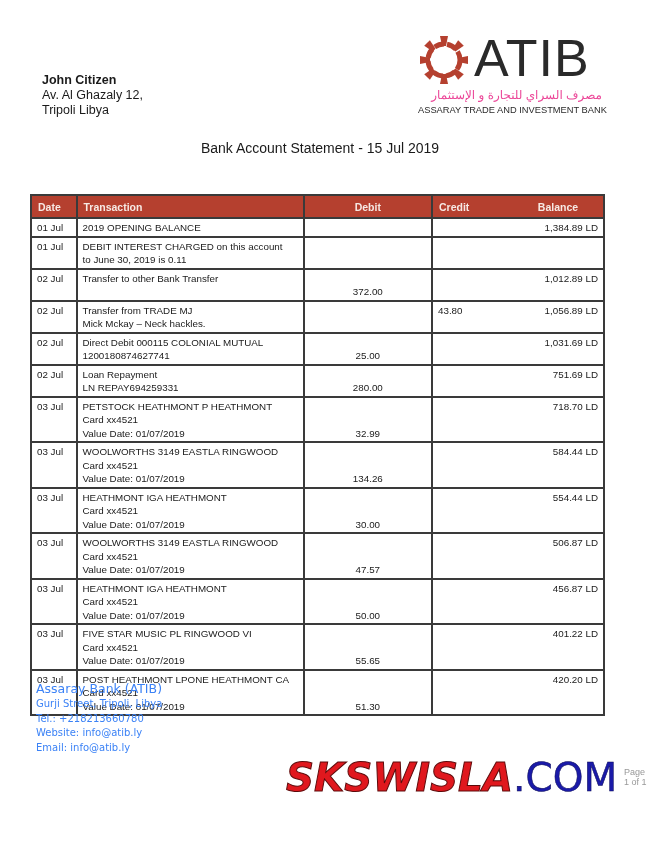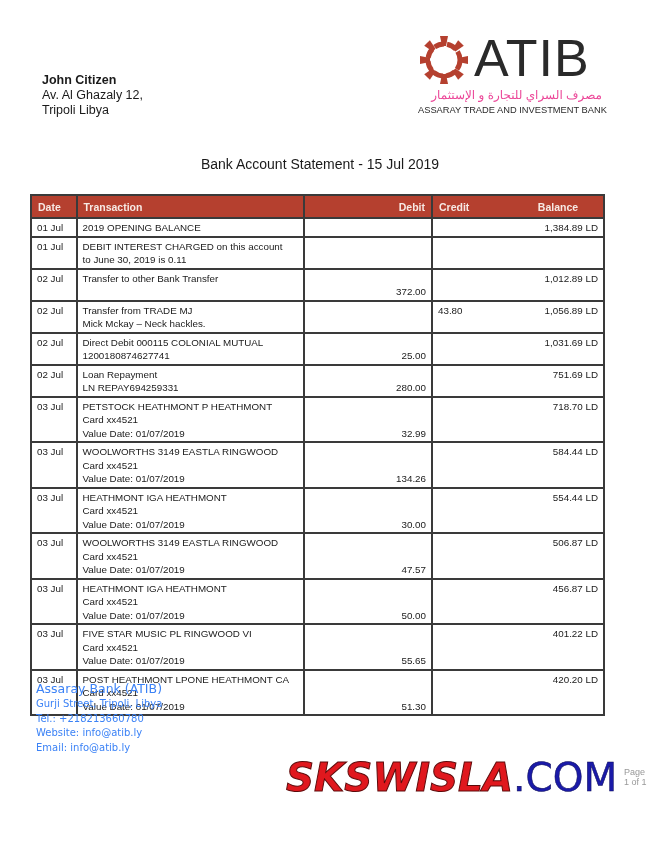--- a/index.html
+++ b/index.html
@@ -8,34 +8,34 @@
   .logo { position: absolute; left: 418px; top: 32px; width: 186px; height: 86px; }
   .logo-mark { position: absolute; left: 0; top: 2px; width: 52px; height: 52px; }
   .logo-text { position: absolute; left: 56px; top: -4px; font-size: 52px; font-weight: normal;
                color: #2a2a2a; letter-spacing: 1px; line-height: 60px; }
   .logo-arabic { position: absolute; left: 0; top: 56px; width: 184px; text-align: right;
                  font-size: 12px; color: #ec4899; line-height: 14px; direction: rtl; }
   .logo-sub { position: absolute; left: 0; top: 72px; width: 186px; font-size: 9.3px;
               color: #2a2a2a; line-height: 12px; white-space: nowrap; }
   .address { position: absolute; left: 42px; top: 73px; font-size: 12.5px; line-height: 15px; }
   .address .name { font-weight: bold; }
-  .title { position: absolute; left: 0; width: 640px; top: 156px; text-align: center;
+  .title { position: absolute; left: 0; width: 640px; top: 140px; text-align: center;
            font-size: 14px; }
   table.stmt { position: absolute; left: 30px; top: 194px; width: 575px;
                border-collapse: collapse; font-size: 9.8px; border-radius: 26px; }
   table.stmt th { background: #b5402f; color: #f7e9e4; font-weight: bold; font-size: 10.5px;
                   height: 21px; padding: 0 6px; border: 2px solid #3a3a3a; }
   table.stmt td { border: 2px solid #3a3a3a; vertical-align: top; padding: 2px 5px 1px 5px;
                   line-height: 13.5px; }
   .c-date { width: 32px; text-align: left; }
   .c-txn { width: 220px; text-align: left; }
-  .c-debit { width: 119px; text-align: right; vertical-align: bottom !important; }
+  .c-debit { width: 119px; text-align: center; vertical-align: bottom !important; }
   .c-credit { width: 70px; text-align: left; border-right: none !important; }
   .c-bal { width: 80px; text-align: right; border-left: none !important; }
-  th.c-debit { text-align: right; vertical-align: middle !important; }
+  th.c-debit { text-align: center; vertical-align: middle !important; }
   th.c-credit { border-right: none; }
   th.c-bal { text-align: center; border-left: none; }
   td.c-bal { vertical-align: middle; }
   td.c-bal.top { vertical-align: top; }
   .txn-line { display: block; }
   .footer { position: absolute; left: 36px; top: 681px; color: #3b82f6;
             font-family: "DejaVu Sans", sans-serif; }
   .footer .bank { font-size: 12.5px; line-height: 16px; }
   .footer .line { font-size: 10px; line-height: 14.5px; }
   .page-num { position: absolute; left: 588px; top: 767px; font-size: 9px; color: #999; padding-left: 36px; }

